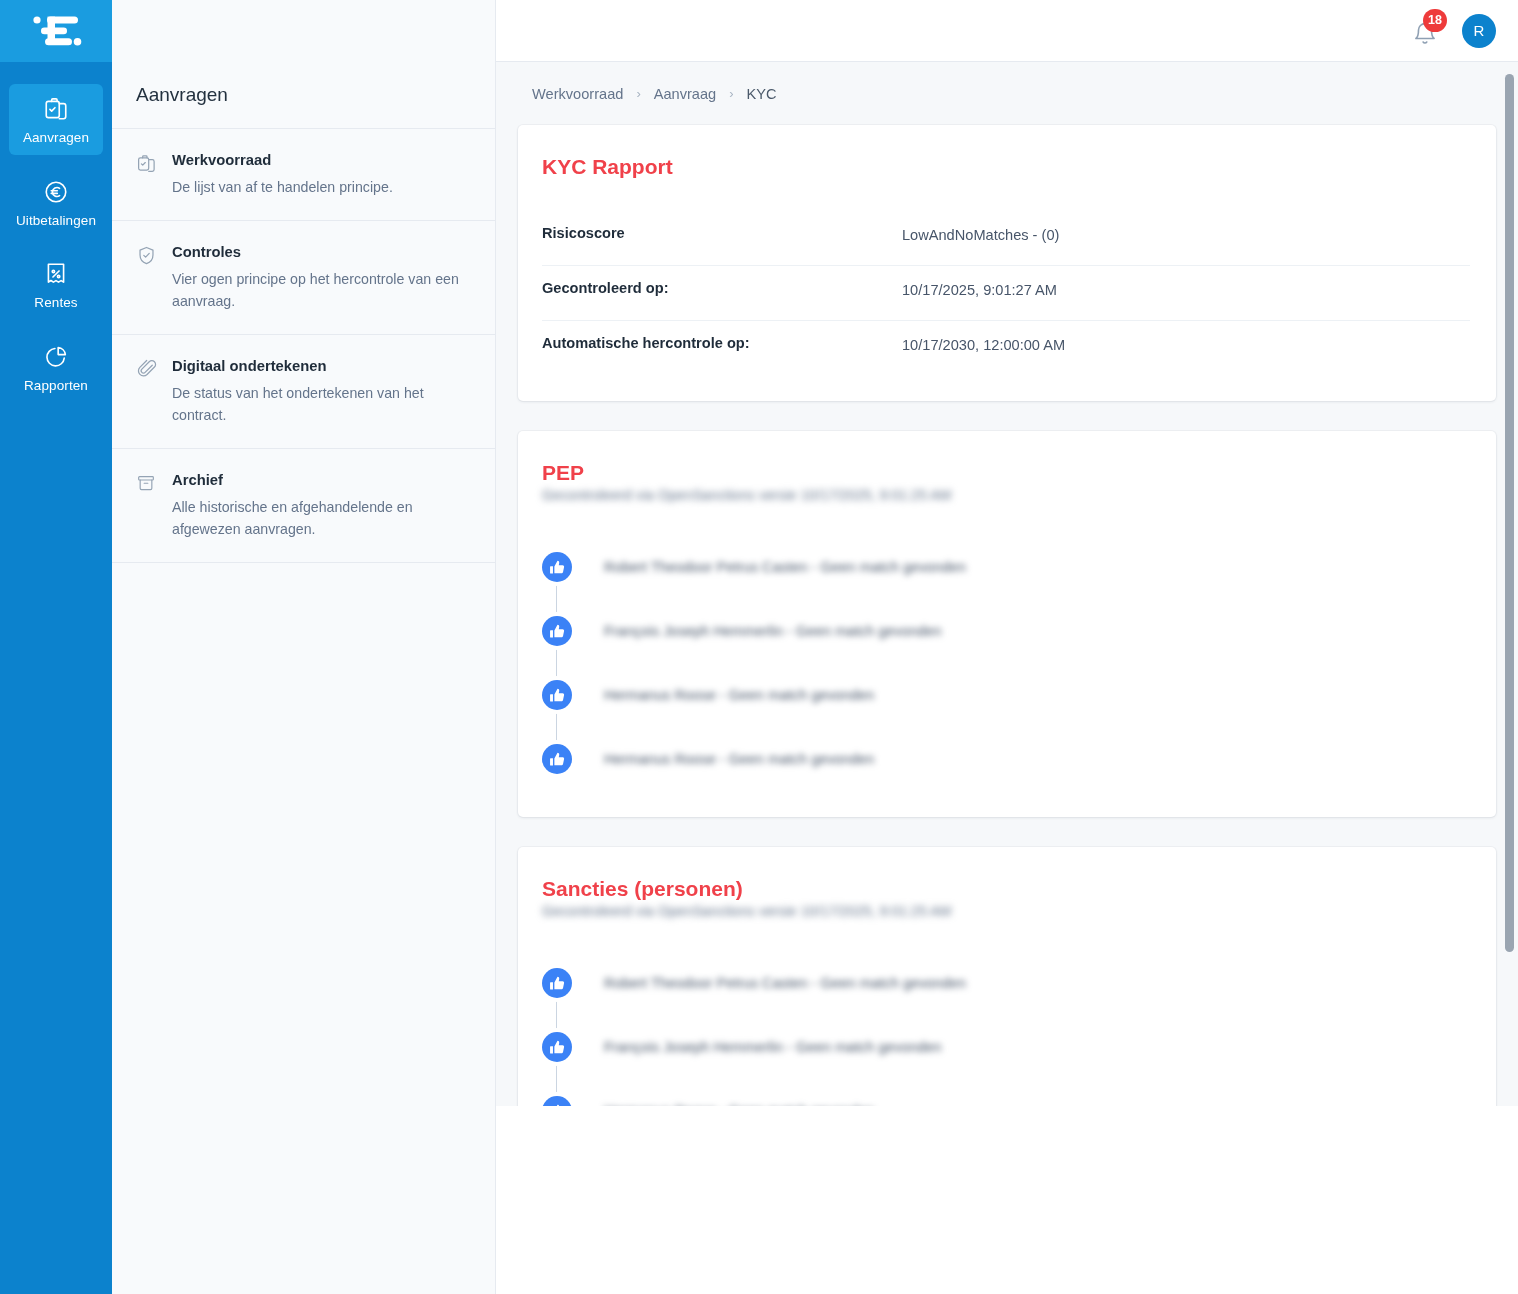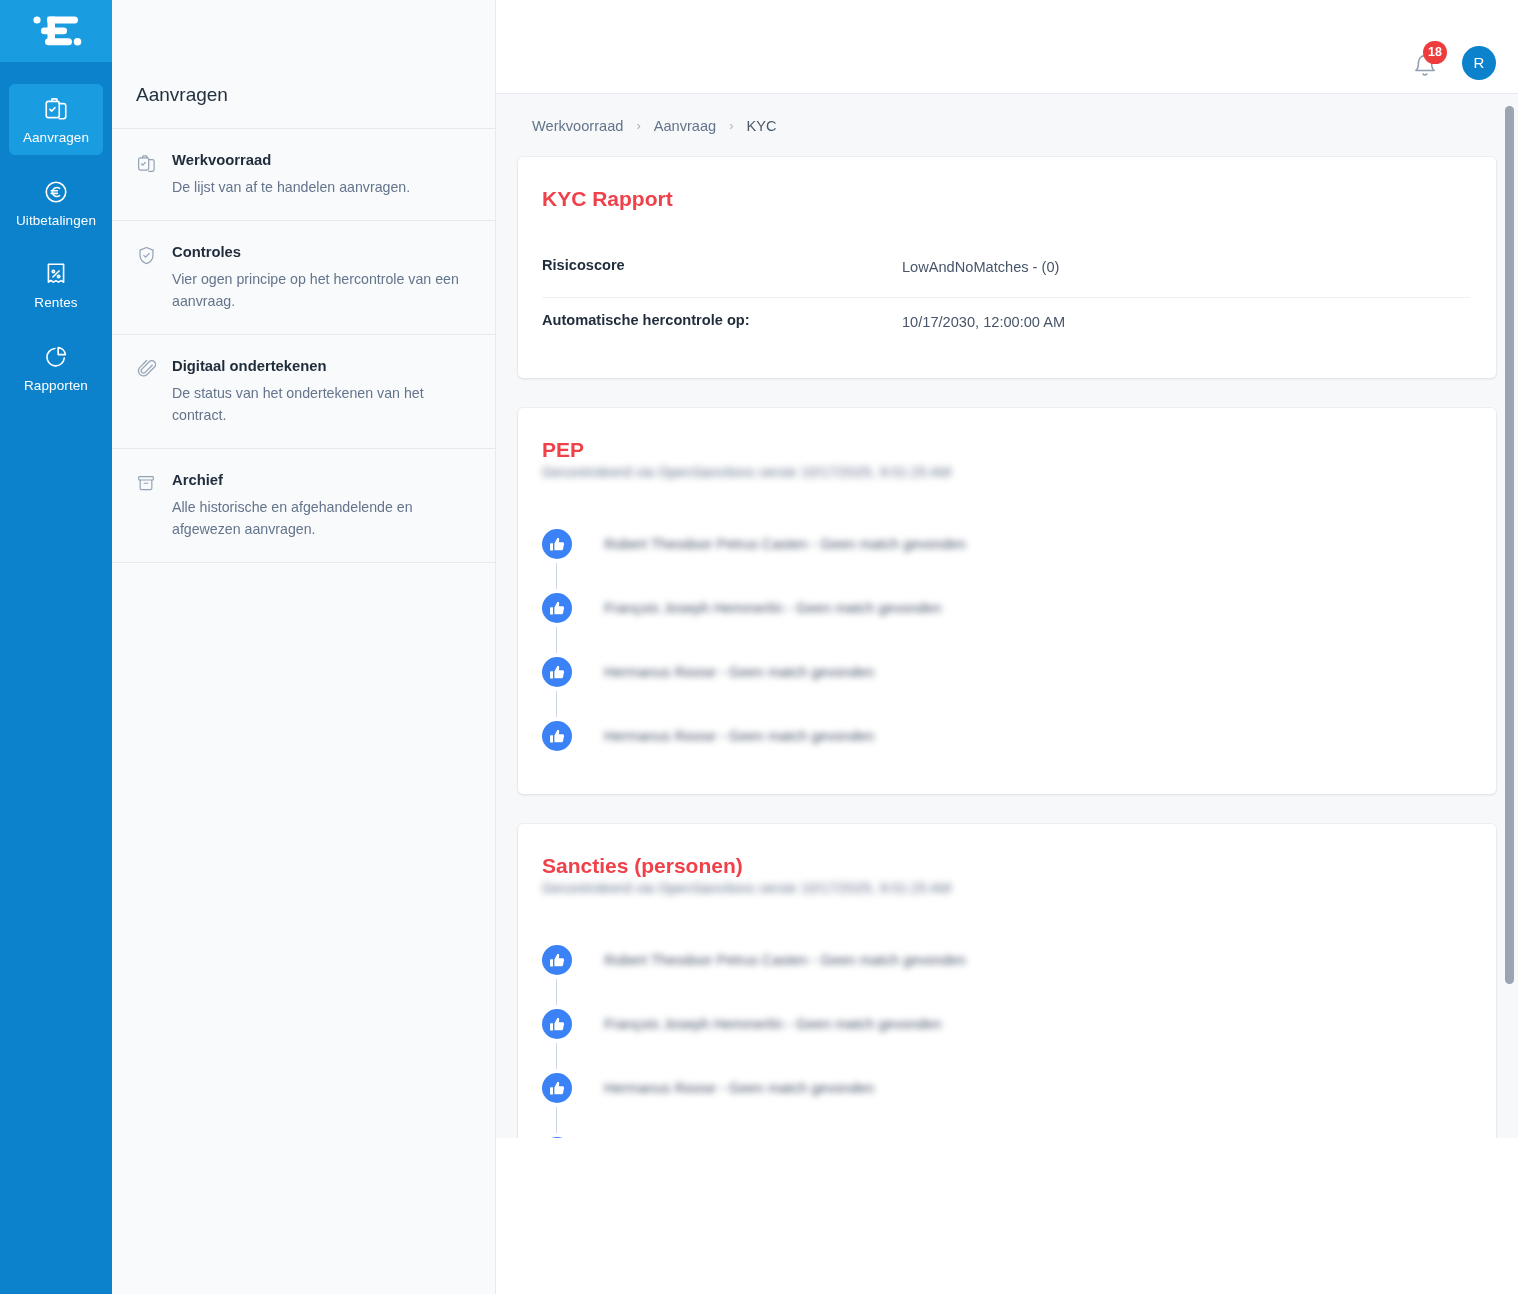--- a/index.html
+++ b/index.html
@@ -52,21 +52,21 @@
     border-bottom: 1px solid #e6eaf0;
     display: flex; gap: 14px; cursor: pointer;
   }
   .sec-ico { width: 22px; flex: 0 0 22px; padding-top: 2px; color: #94a3b4; }
   .sec-ico svg { display: block; }
   .sec-body { flex: 1; }
   .sec-name { font-size: 14.8px; color: #1f2c3a; font-weight: 600; line-height: 1.35; margin-bottom: 5px; }
   .sec-desc { font-size: 14.2px; color: #64748b; line-height: 1.55; }
 
   
-  .mainwrap { flex: 1; position: relative; height: 1106px; background: #15803d; margin-top: 32px; }
+  .mainwrap { flex: 1; position: relative; height: 1106px; background: #15803d; }
   .topbar {
     position: absolute; top: 0; left: 0; right: 0; height: 62px;
     background: #ffffff;
     border-bottom: 1px solid #e6eaf0;
     display: flex; align-items: center; justify-content: flex-end;
     padding-right: 22px; gap: 22px; z-index: 5;
   }
   .bell-wrap { position: relative; width: 30px; height: 30px; cursor: pointer; }
   .bell-wrap svg { position: absolute; left: 2px; top: 5px; color: #8fa0b3; }
   .bell-badge {
@@ -219,21 +219,21 @@
       <span class="sec-ico">
         <svg width="21" height="21" viewBox="0 0 24 24" fill="none" stroke="currentColor" stroke-width="1.4" stroke-linecap="round" stroke-linejoin="round">
           <rect x="3" y="5.5" width="11.5" height="14" rx="2"></rect>
           <path d="M7.6 5.5V4.2a1 1 0 0 1 1-1h3a1 1 0 0 1 1 1v1.3"></path>
           <path d="M14.5 7.6h4.2a2 2 0 0 1 2 2v9.3a2 2 0 0 1-2 2h-4.2"></path>
           <path d="M6.2 12.4l1.5 1.5 2.9-3"></path>
         </svg>
       </span>
       <div class="sec-body">
         <div class="sec-name">Werkvoorraad</div>
-        <div class="sec-desc">De lijst van af te handelen aanvragen.</div>
+        <div class="sec-desc">De lijst van af te handelen principe.</div>
       </div>
     </div>
 
     <div class="sec-item">
       <span class="sec-ico">
         <svg width="21" height="21" viewBox="0 0 24 24" fill="none" stroke="currentColor" stroke-width="1.4" stroke-linecap="round" stroke-linejoin="round">
           <path d="M12 2.8l7.4 3v5.6c0 4.6-3.1 8.4-7.4 9.8-4.3-1.4-7.4-5.2-7.4-9.8V5.8z"></path>
           <path d="M8.9 11.8l2.1 2.1 4.1-4.3"></path>
         </svg>
       </span>
@@ -295,20 +295,24 @@
       </nav>
 
       <section class="card">
         <h2 class="card-title">KYC Rapport</h2>
 
         <div class="kv-row">
           <div class="kv-key">Risicoscore</div>
           <div class="kv-val">LowAndNoMatches - (0)</div>
         </div>
         <div class="kv-row">
+          <div class="kv-key">Gecontroleerd op:</div>
+          <div class="kv-val">10/17/2025, 9:01:27 AM</div>
+        </div>
+        <div class="kv-row">
           <div class="kv-key">Automatische hercontrole op:</div>
           <div class="kv-val">10/17/2030, 12:00:00 AM</div>
         </div>
       </section>
 
       <section class="card">
         <h2 class="card-title tight">PEP</h2>
         <div class="card-sub">Gecontroleerd via OpenSanctions versie 10/17/2025, 9:01:25 AM</div>
 
         <div class="tl">

